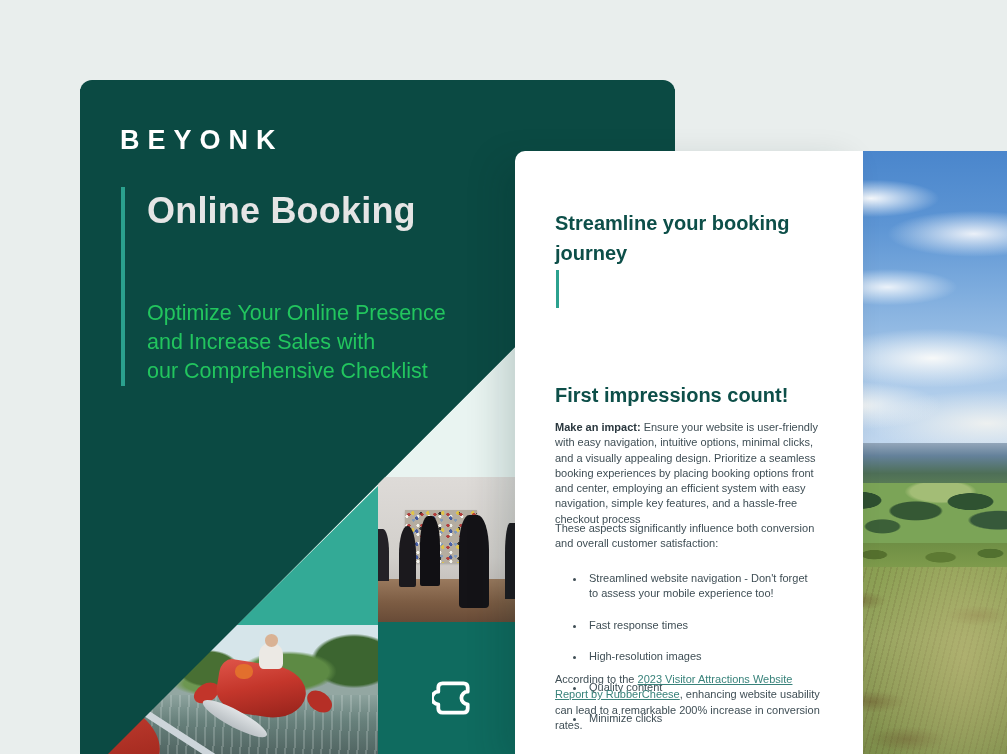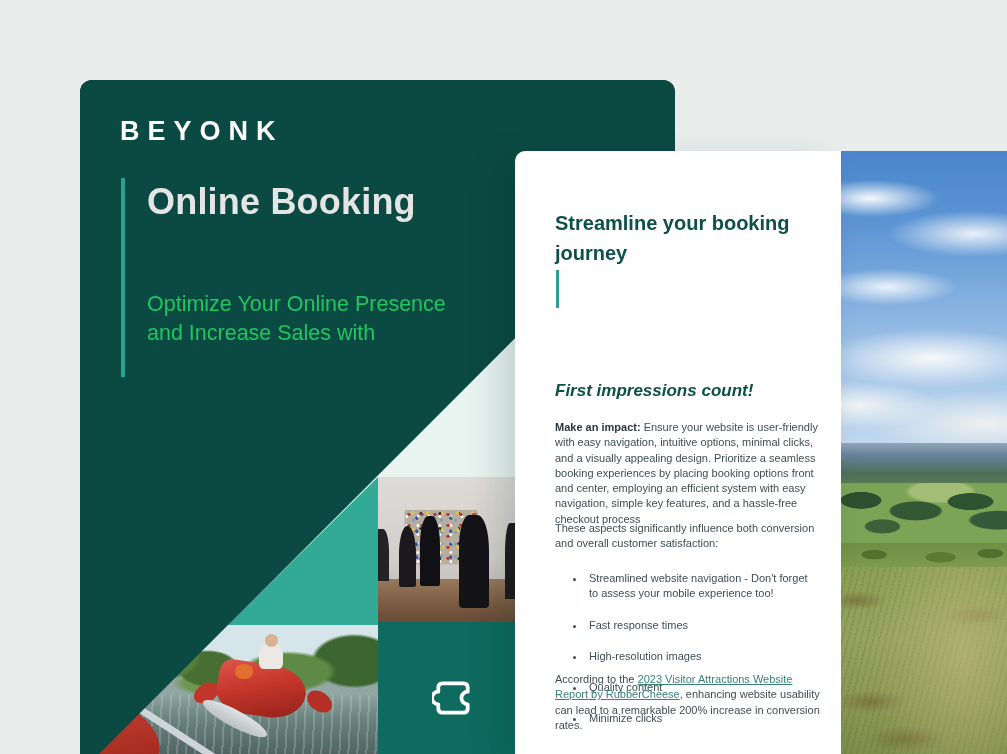--- a/index.html
+++ b/index.html
@@ -8,21 +8,21 @@
     background:#e9eeed;
     font-family:"Liberation Sans", sans-serif;
     -webkit-font-smoothing:antialiased;
   }
 
   
   .card{
     position:absolute;left:80px;top:80px;width:595px;height:674px;
     background:#0b4a43;border-radius:12px 12px 0 0;overflow:hidden;z-index:2;
   }
-  .layer{position:absolute;inset:0;}
+  .layer{position:absolute;inset:0;margin-top:9px;}
   .mint-tri{background:#e9f4f1;clip-path:polygon(595px 98px,595px 674px,19px 674px);z-index:1;}
   .mid-tri{background:#33aa96;clip-path:polygon(298px 397px,298px 545px,148px 545px);z-index:2;}
   .dark-overlay{background:#0b4a43;clip-path:polygon(0 0,595px 0,595px 98px,19px 674px,0 674px);z-index:4;}
   .cover-content{z-index:5;}
 
   
   .gallery{position:absolute;left:298px;top:397px;width:137px;height:145px;overflow:hidden;z-index:3;background:#d7d4d0;}
   .g-wall{position:absolute;inset:0;background:linear-gradient(180deg,#dedbd8 0%,#d2cfcb 55%,#c6c2be 72%);}
   .g-floor{position:absolute;left:0;right:0;bottom:0;height:30%;
     background:linear-gradient(180deg,#9a7a5e 0%,#7c5c43 55%,#684b37 100%);}
@@ -84,25 +84,26 @@
   .logo{position:absolute;left:40px;top:36px;color:#ffffff;font-size:27px;font-weight:bold;letter-spacing:8px;}
   .accent-bar{position:absolute;left:41px;top:98px;width:4px;height:199px;background:#2ba18e;}
   .cover-title{position:absolute;left:67px;top:97px;color:#e5e5e5;font-size:36px;font-weight:bold;line-height:50px;letter-spacing:0.2px;}
   .cover-subtitle{position:absolute;left:67px;top:210px;color:#22c55e;font-size:21.5px;font-weight:400;line-height:29px;}
 
   
   .page{
     position:absolute;left:515px;top:151px;width:326px;height:603px;background:#ffffff;
     border-radius:10px 0 0 0;z-index:4;
     box-shadow:-16px 10px 34px rgba(8,40,35,.16);
+    padding-left:22px;
   }
   .doc-h1{position:absolute;left:40px;top:44px;width:240px;font-size:20px;line-height:30px;font-weight:700;color:#0d4f49;}
   .quote-bar{position:absolute;left:41px;top:119px;width:3px;height:38px;background:#2ba18e;}
   .doc-quote{position:absolute;left:52px;top:117px;width:262px;font-size:11.5px;line-height:17.5px;color:#2da093;}
-  .doc-h2{position:absolute;left:40px;top:216px;font-size:17px;font-weight:700;color:#0d4f49;font-style:italic;}
+  .doc-h2{position:absolute;left:40px;top:216px;font-size:20px;font-weight:700;color:#0d4f49;}
   .doc-p{position:absolute;left:40px;width:276px;font-size:11px;line-height:15.3px;color:#3f4e55;}
   .doc-p1{top:258px;}
   .doc-p2{top:359px;}
   .doc-p3{top:510px;width:272px;}
   .doc-p b{color:#2a373e;text-align:right;}
   .doc-list{position:absolute;left:43px;top:404px;width:262px;margin:0;padding:0 0 0 12px;font-size:11px;line-height:15.3px;color:#3f4e55;}
   .doc-list li{margin:16px;padding-left:3px;}
   .doc-link{color:#38827a;text-decoration:underline;cursor:pointer;}
 
   
@@ -186,20 +187,21 @@
 
   <div class="layer cover-content">
     <div class="logo">BEYONK</div>
     <div class="accent-bar"></div>
     <div class="cover-title">
       <div>Online Booking</div>
     </div>
     <div class="cover-subtitle">
       <div>Optimize Your Online Presence</div>
       <div>and Increase Sales with</div>
+      <div>our Comprehensive Checklist</div>
     </div>
   </div>
 </div>
 
 <div class="landscape">
   <div class="l-sky"></div>
   <div class="l-far"></div>
   <div class="l-fields"></div>
   <div class="l-bracken"></div>
   <div class="l-grass"></div>

